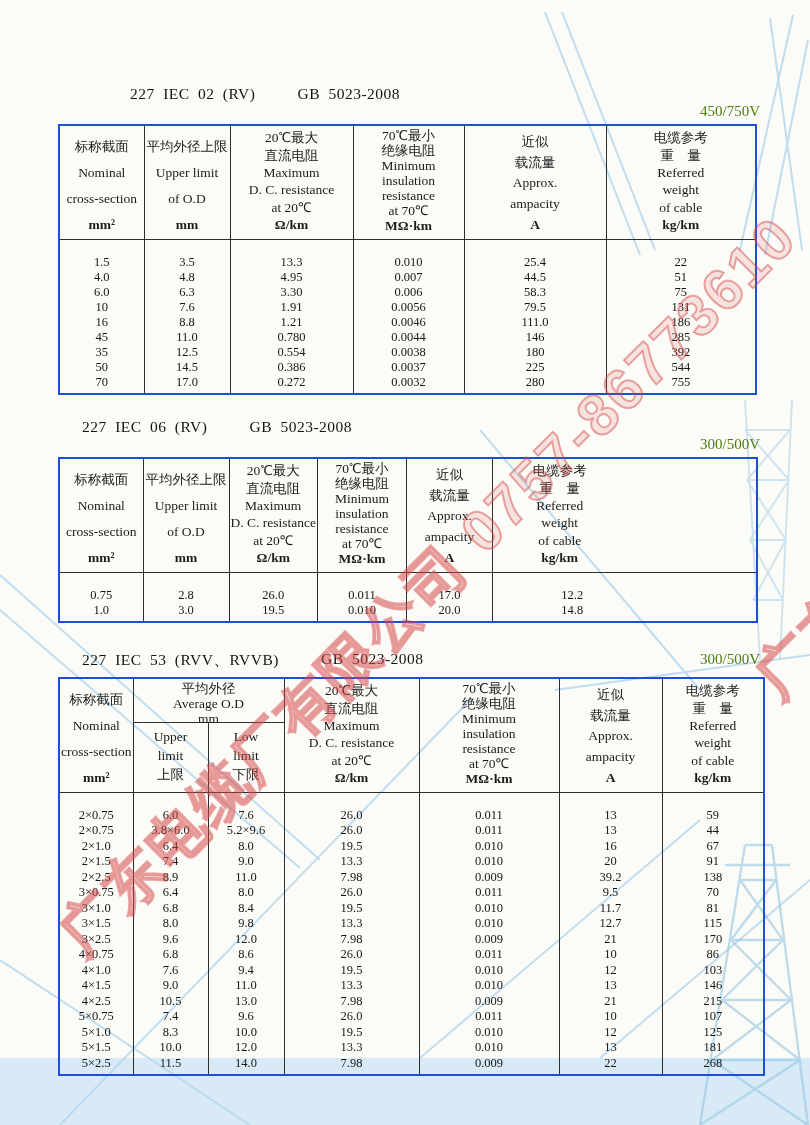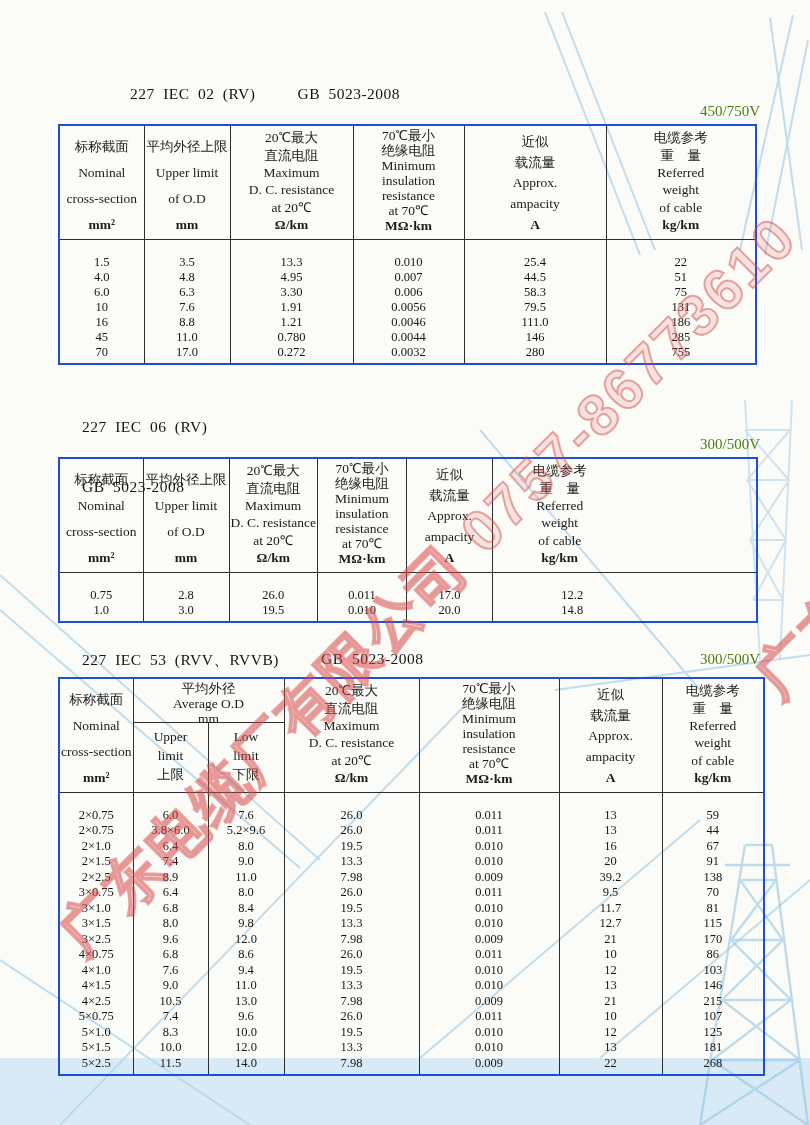--- a/index.html
+++ b/index.html
@@ -16,21 +16,21 @@
     position:absolute; left:82px; z-index:2;
     font-size:15.5px; letter-spacing:.5px; word-spacing:4px;
     color:#131313; display:flex; gap:42px; white-space:nowrap;
   }
   .voltage {
     position:absolute; right:50px; z-index:2;
     font-size:15px; color:#4d7c0f; white-space:nowrap;
   }
   .pos-title1 { top:85px;margin-left:48px; }
   .pos-volt1  { top:103px; }
-  .pos-title2 { top:418px;flex-direction:column; }
+  .pos-title2 { top:418px; }
   .pos-volt2  { top:436px; }
   .pos-title3 { top:650px; }
   .pos-volt3  { top:651px; }
 
   
   .tbl-wrap { position:absolute; left:58px; z-index:2; }
   .pos-tbl1 { top:124px; }
   .pos-tbl2 { top:457px; }
   .pos-tbl3 { top:677px; }
 
@@ -253,20 +253,36 @@
         </tr>
         <tr>
           <td>45</td>
           <td>11.0</td>
           <td>0.780</td>
           <td>0.0044</td>
           <td>146</td>
           <td>285</td>
         </tr>
         <tr>
+          <td>35</td>
+          <td>12.5</td>
+          <td>0.554</td>
+          <td>0.0038</td>
+          <td>180</td>
+          <td>392</td>
+        </tr>
+        <tr>
+          <td>50</td>
+          <td>14.5</td>
+          <td>0.386</td>
+          <td>0.0037</td>
+          <td>225</td>
+          <td>544</td>
+        </tr>
+        <tr>
           <td>70</td>
           <td>17.0</td>
           <td>0.272</td>
           <td>0.0032</td>
           <td>280</td>
           <td>755</td>
         </tr>
       </tbody>
     </table>
 </div>

